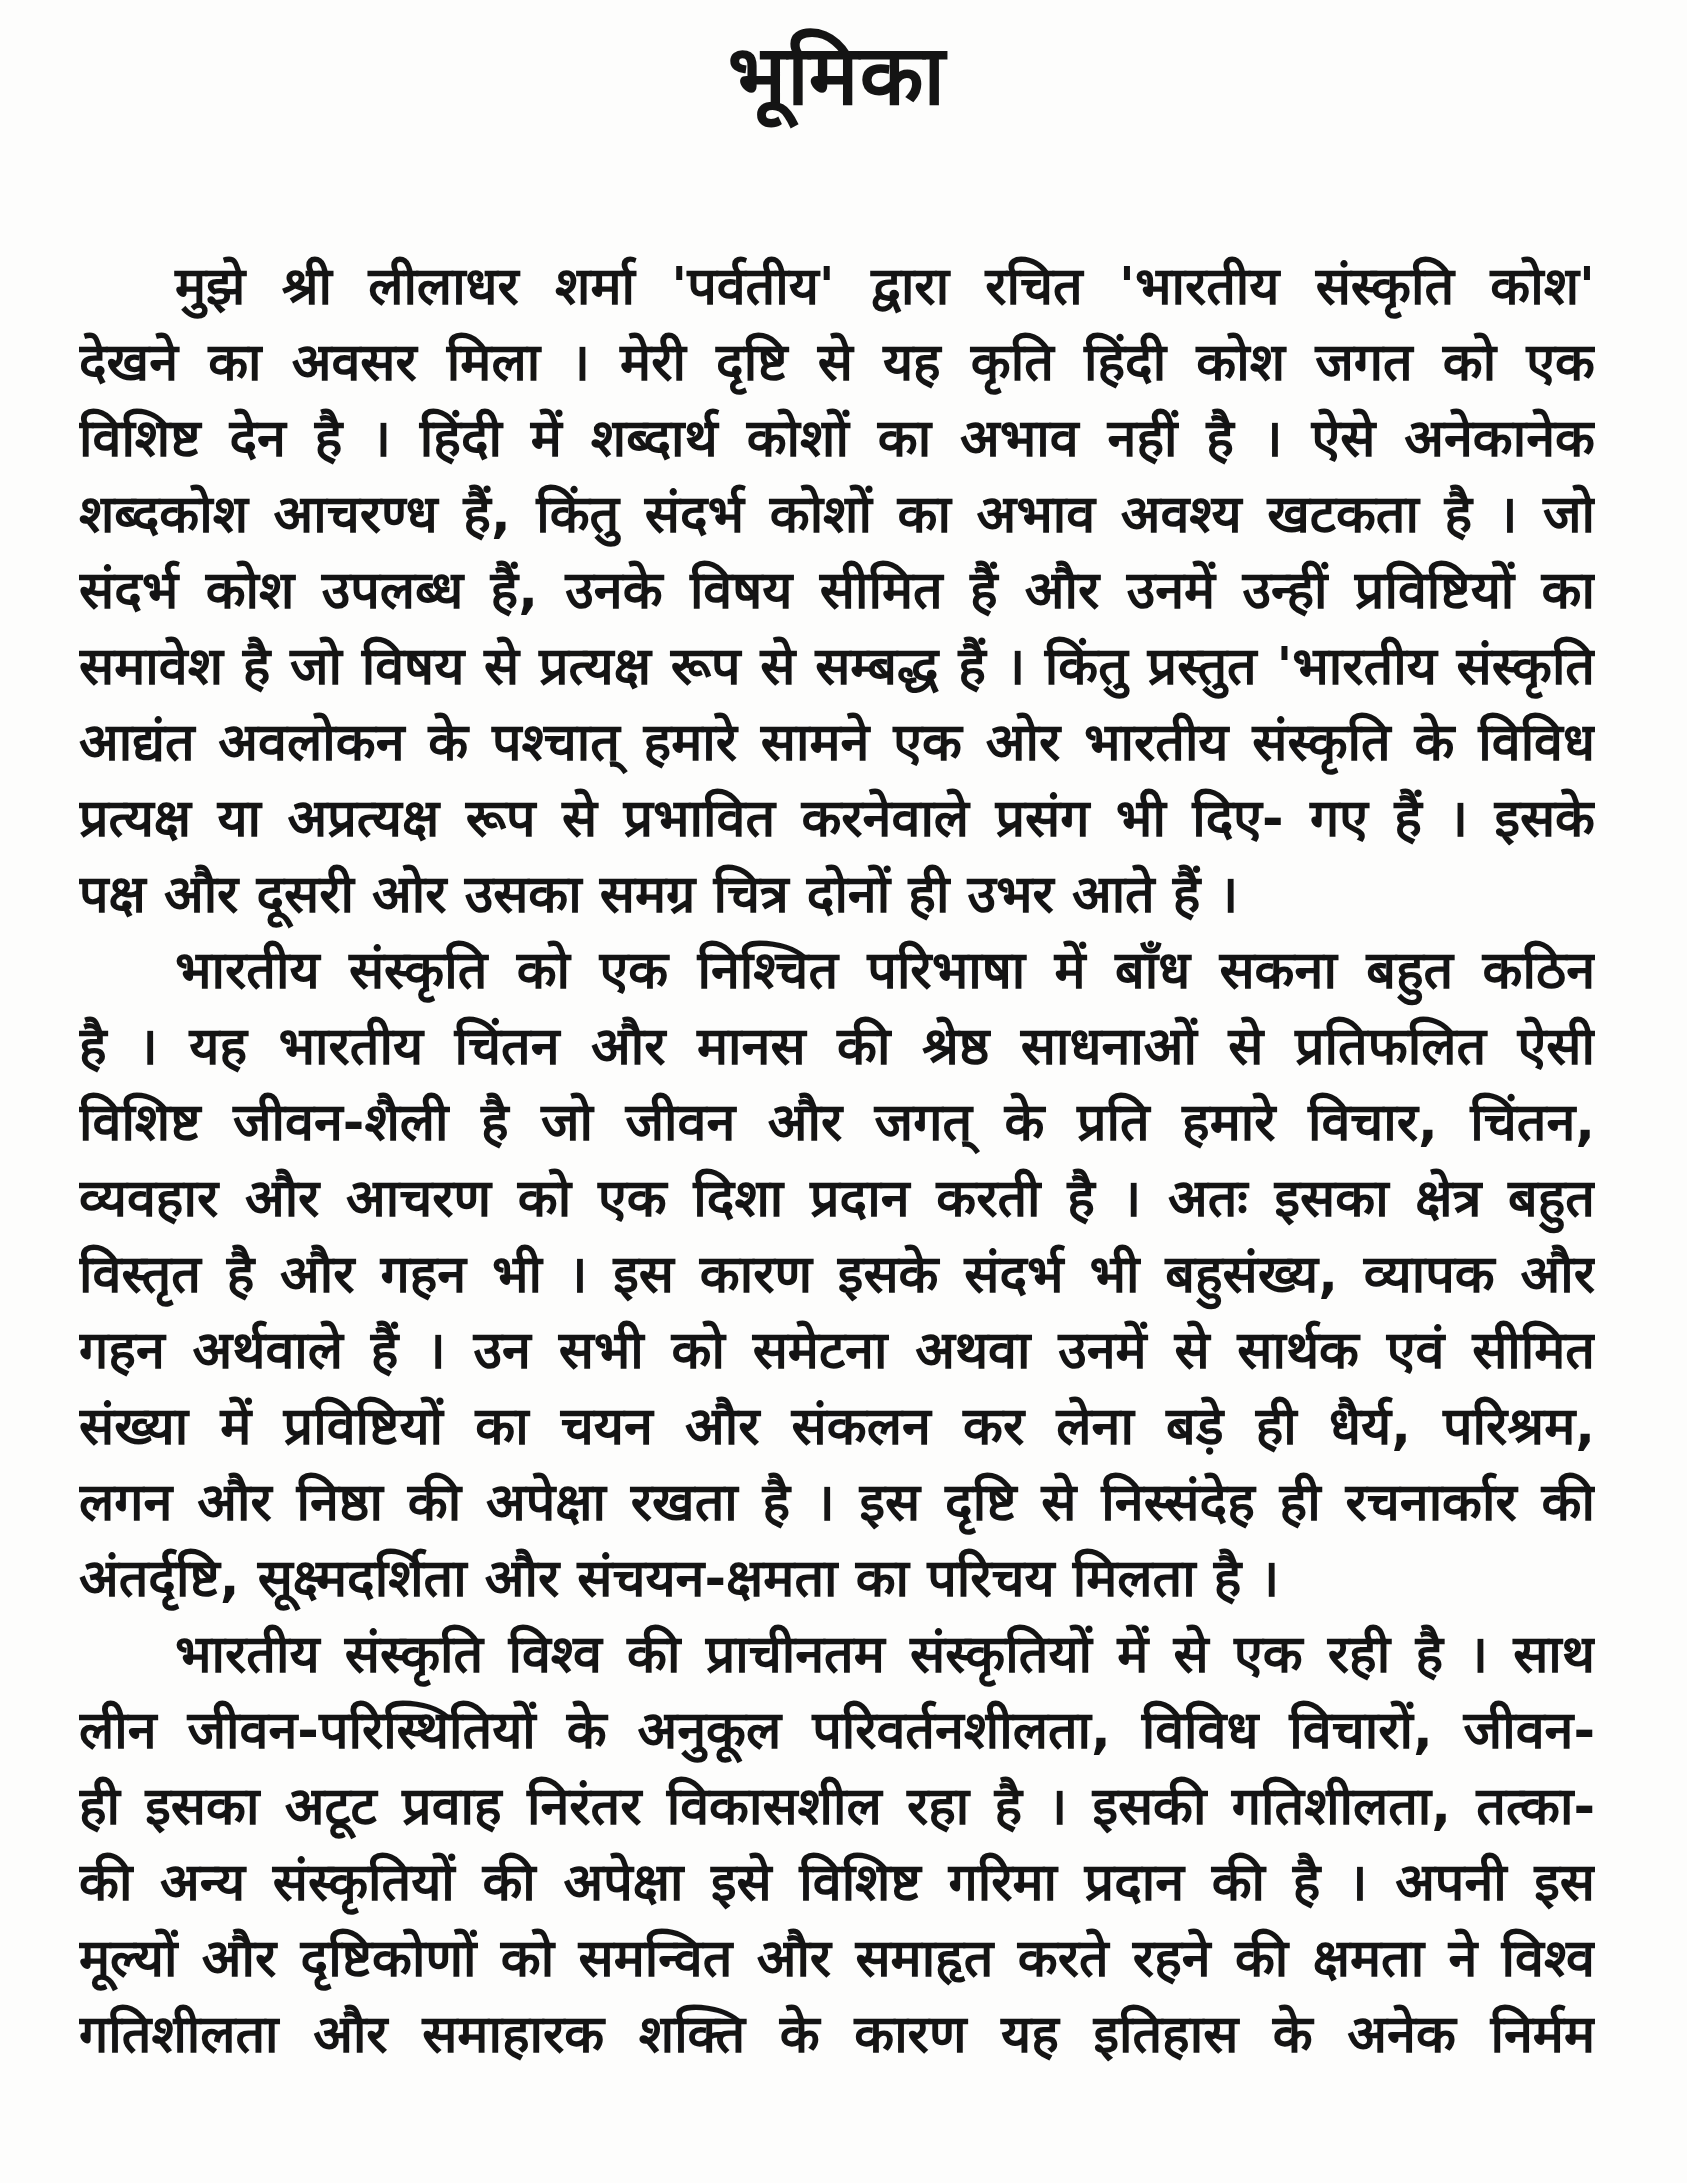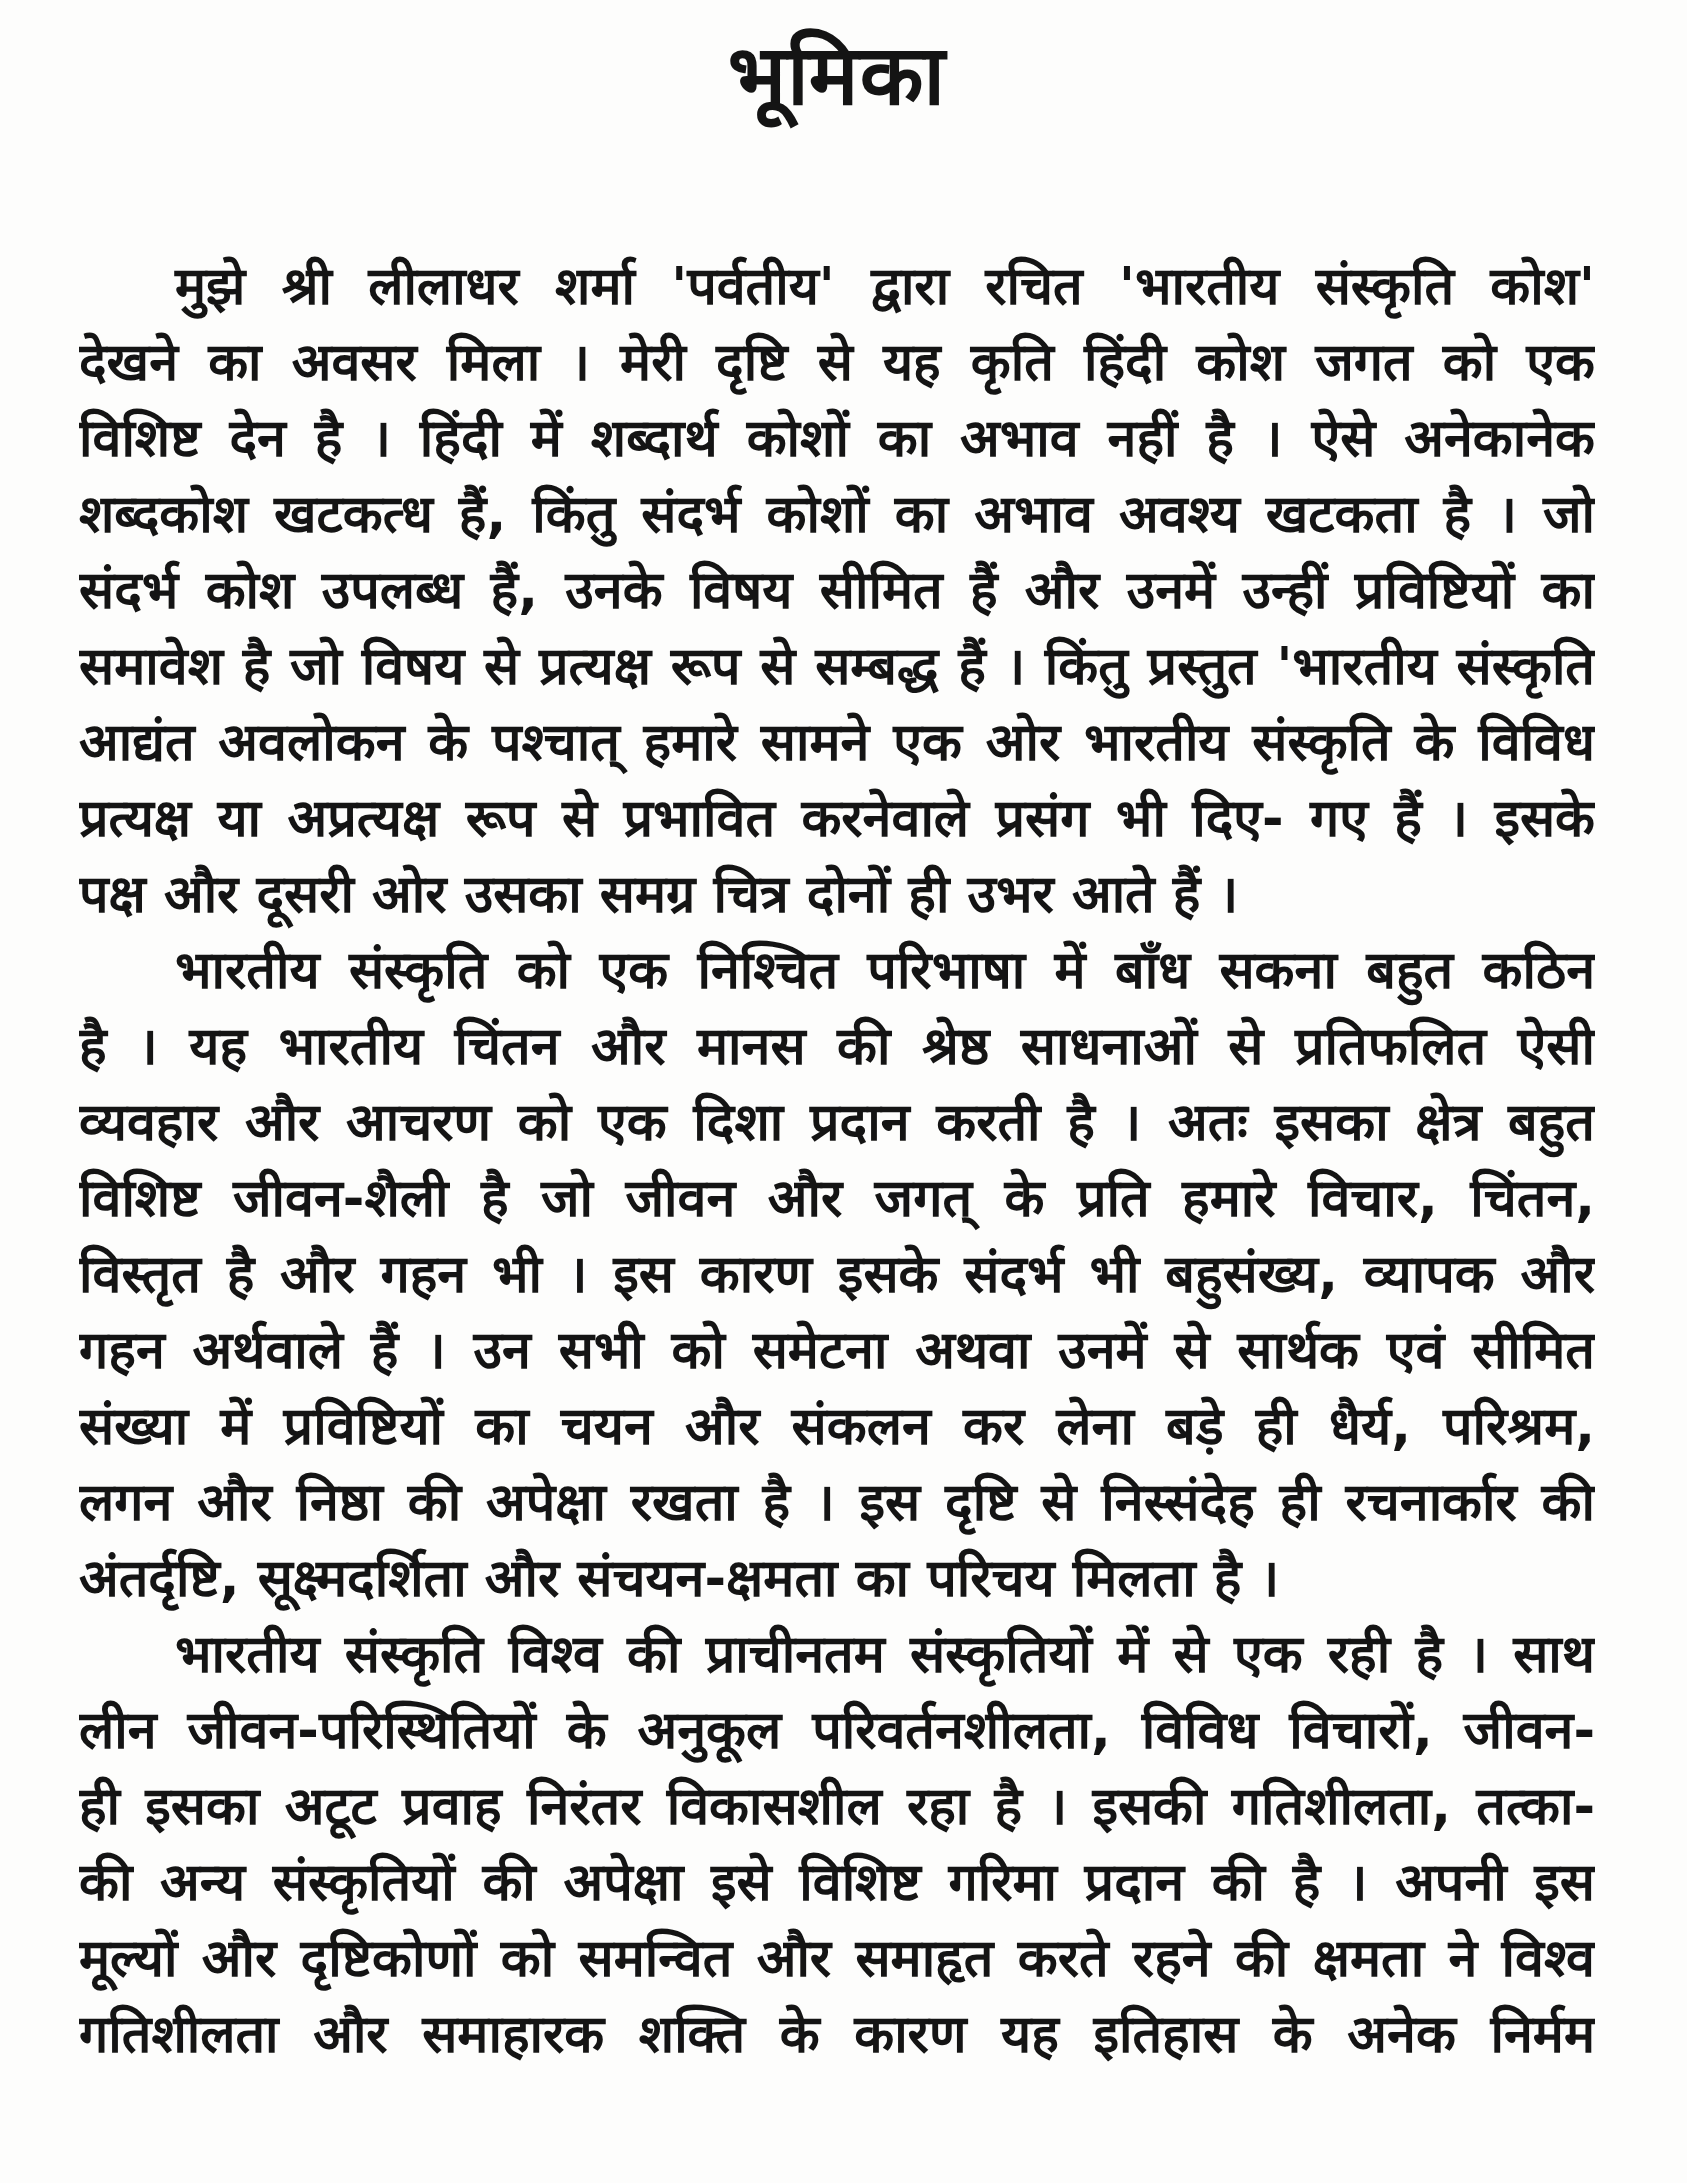--- a/index.html
+++ b/index.html
@@ -43,33 +43,33 @@
 <body style="background: rgb(253, 253, 252); color: rgb(20, 20, 20);">
 
 <main class="page">
 
   <h1 class="page-title">भूमिका</h1>
 
   <section class="para">
     <div class="text-line indent">मुझे श्री लीलाधर शर्मा 'पर्वतीय' द्वारा रचित 'भारतीय संस्कृति कोश'</div>
     <div class="text-line">देखने का अवसर मिला । मेरी दृष्टि से यह कृति हिंदी कोश जगत को एक</div>
     <div class="text-line">विशिष्ट देन है । हिंदी में शब्दार्थ कोशों का अभाव नहीं है । ऐसे अनेकानेक</div>
-    <div class="text-line">शब्दकोश खटकत्ध हैं, किंतु संदर्भ कोशों का अभाव अवश्य खटकता है । जो</div>
+    <div class="text-line">शब्दकोश आचरण्ध हैं, किंतु संदर्भ कोशों का अभाव अवश्य खटकता है । जो</div>
     <div class="text-line">संदर्भ कोश उपलब्ध हैं, उनके विषय सीमित हैं और उनमें उन्हीं प्रविष्टियों का</div>
     <div class="text-line">समावेश है जो विषय से प्रत्यक्ष रूप से सम्बद्ध हैं । किंतु प्रस्तुत 'भारतीय संस्कृति</div>
     <div class="text-line">आद्यंत अवलोकन के पश्चात् हमारे सामने एक ओर भारतीय संस्कृति के विविध</div>
     <div class="text-line">प्रत्यक्ष या अप्रत्यक्ष रूप से प्रभावित करनेवाले प्रसंग भी दिए- गए हैं । इसके</div>
     <div class="text-line short">पक्ष और दूसरी ओर उसका समग्र चित्र दोनों ही उभर आते हैं ।</div>
   </section>
 
   <section class="para">
     <div class="text-line indent">भारतीय संस्कृति को एक निश्चित परिभाषा में बाँध सकना बहुत कठिन</div>
     <div class="text-line">है । यह भारतीय चिंतन और मानस की श्रेष्ठ साधनाओं से प्रतिफलित ऐसी</div>
+    <div class="text-line">विशिष्ट जीवन-शैली है जो जीवन और जगत् के प्रति हमारे विचार, चिंतन,</div>
     <div class="text-line">व्यवहार और आचरण को एक दिशा प्रदान करती है । अतः इसका क्षेत्र बहुत</div>
-    <div class="text-line">विशिष्ट जीवन-शैली है जो जीवन और जगत् के प्रति हमारे विचार, चिंतन,</div>
     <div class="text-line">विस्तृत है और गहन भी । इस कारण इसके संदर्भ भी बहुसंख्य, व्यापक और</div>
     <div class="text-line">गहन अर्थवाले हैं । उन सभी को समेटना अथवा उनमें से सार्थक एवं सीमित</div>
     <div class="text-line">संख्या में प्रविष्टियों का चयन और संकलन कर लेना बड़े ही धैर्य, परिश्रम,</div>
     <div class="text-line">लगन और निष्ठा की अपेक्षा रखता है । इस दृष्टि से निस्संदेह ही रचनार्कार की</div>
     <div class="text-line short">अंतर्दृष्टि, सूक्ष्मदर्शिता और संचयन-क्षमता का परिचय मिलता है ।</div>
   </section>
 
   <section class="para">
     <div class="text-line indent">भारतीय संस्कृति विश्व की प्राचीनतम संस्कृतियों में से एक रही है । साथ</div>
     <div class="text-line">लीन जीवन-परिस्थितियों के अनुकूल परिवर्तनशीलता, विविध विचारों, जीवन-</div>

